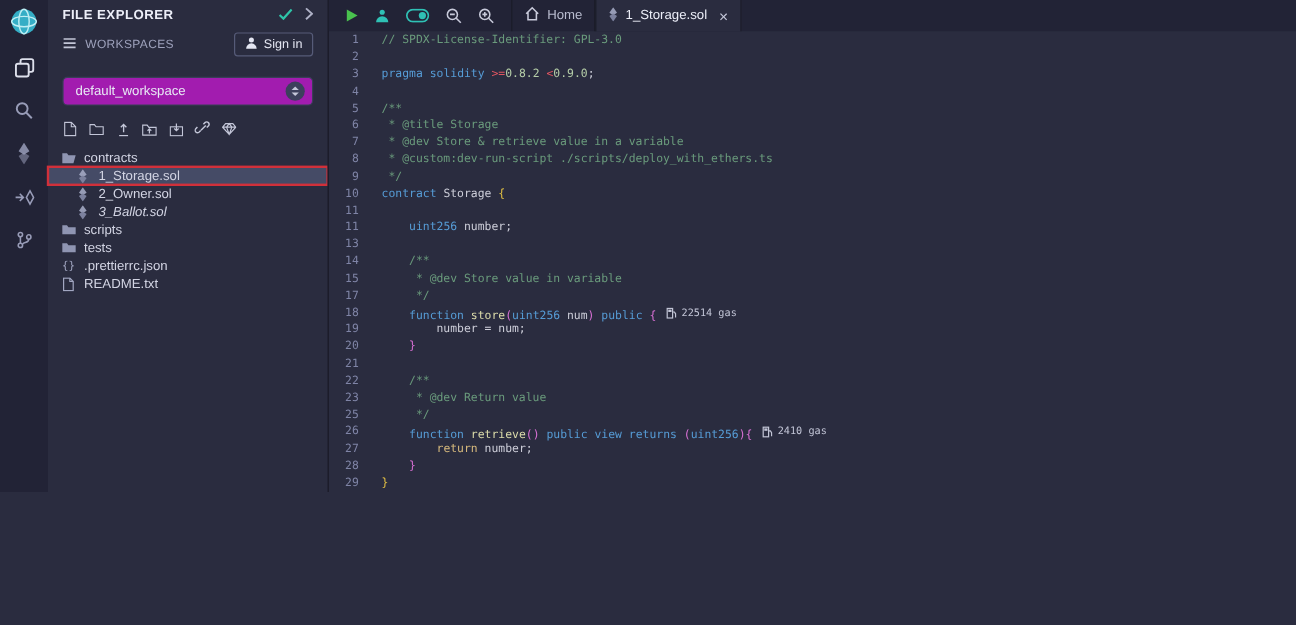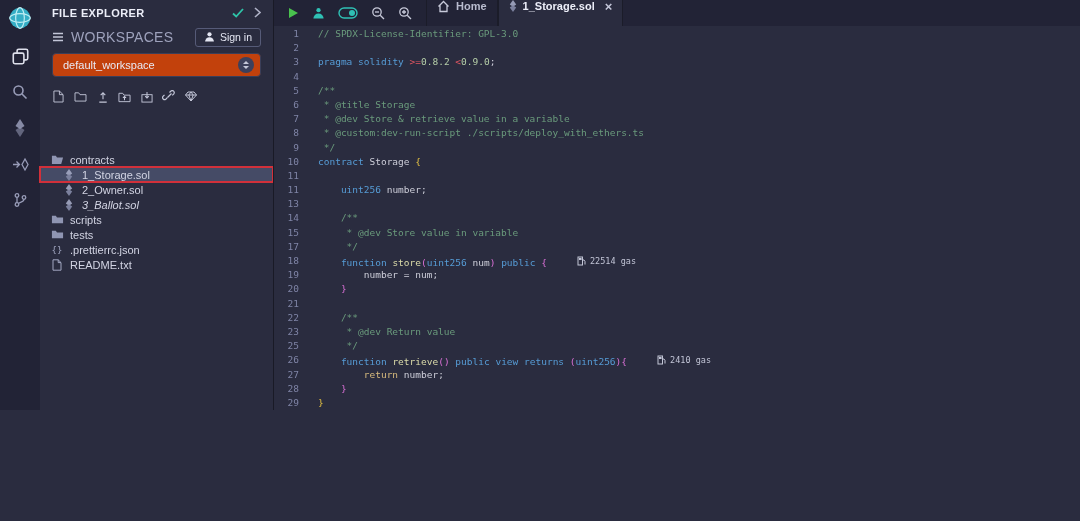--- a/index.html
+++ b/index.html
@@ -15,25 +15,25 @@
   .logo { width:26px; height:26px; margin-bottom:14px; cursor:pointer; }
   .act-ic { width:22px; height:22px; display:flex; align-items:center; justify-content:center;
             margin-bottom:14px; cursor:pointer; opacity:.95; }
 
   
   .file-panel { width:233px; background:#2a2c3f; flex:none; display:flex; flex-direction:column;
                 color:#c3c6d8; }
   .fp-header { height:26px; display:flex; align-items:center; padding:0 12px; gap:10px; }
   .fp-title { flex:1; color:#eceef8; font-size:11px; font-weight:bold; letter-spacing:.4px; }
   .fp-ws-row { height:22px; display:flex; align-items:center; padding:0 12px; gap:7px; }
-  .ws-label { flex:1; color:#9ea2bc; font-size:14px; letter-spacing:.3px; }
+  .ws-label { flex:1; color:#9ea2bc; font-size:10px; letter-spacing:.3px; }
   .signin-btn { display:flex; align-items:center; gap:5px; border:1px solid #565b78;
                 border-radius:3px; padding:2px 8px; color:#e4e6f2; font-size:10.5px;
                 background:transparent; cursor:pointer; }
-  .ws-select { margin:5px 12px 4px; height:24px; background:#c2410c; border:1px solid #3a3e58;
+  .ws-select { margin:16px 12px 4px; height:24px; background:#a21caf; border:1px solid #3a3e58;
                border-radius:4px; display:flex; align-items:center; padding:0 6px 0 10px;
                color:#e8eaf5; font-size:11px; cursor:pointer; }
   .ws-name { flex:1; }
   .stepper { width:16px; height:16px; border-radius:50%; background:#3c405c; display:flex;
              flex-direction:column; align-items:center; justify-content:center; gap:2px; }
   .tri-up { width:0; height:0; border-left:3px solid transparent; border-right:3px solid transparent;
             border-bottom:3px solid #c5c8da; }
   .tri-dn { width:0; height:0; border-left:3px solid transparent; border-right:3px solid transparent;
             border-top:3px solid #c5c8da; }
   .fp-toolbar { display:flex; align-items:center; gap:9px; padding:9px 12px 6px; }
@@ -48,41 +48,41 @@
   .json-glyph { font-family:"DejaVu Sans Mono", monospace; font-size:9px; color:#a2a7c2; }
 
   
   .main { flex:1; min-width:0; display:flex; flex-direction:column;
           border-left:1px solid #191a26; background:#2a2c3f; }
   .tab-bar { height:26px; background:#222336; display:flex; align-items:stretch;
              font-size:11px; color:#c5c8da; flex:none; }
   .tb-group { display:flex; align-items:center; gap:13px; padding:0 14px; }
   .tb-ic { display:flex; align-items:center; justify-content:center; cursor:pointer;
            background:none; border:none; }
-  .tab { display:flex; align-items:flex-start; gap:6px; padding:0 10px; color:#b9bccf;
-         border-left:1px solid #1b1c29; border-right:1px solid #1b1c29; cursor:pointer;font-weight:bold; }
+  .tab { display:flex; align-items:center; gap:6px; padding:0 10px; color:#b9bccf;
+         border-left:1px solid #1b1c29; border-right:1px solid #1b1c29; cursor:pointer; }
   .tab.active { background:#2a2c3f; color:#eceef8; }
   .tab-close { margin-left:4px; font-size:13px; line-height:1; color:#c5c8da; cursor:pointer; }
 
   
   .editor { flex:1; overflow:hidden; padding-top:1px; cursor:text;
             font-family:"DejaVu Sans Mono", monospace; font-size:9.5px; line-height:14.2px; }
   .code-line { display:flex; height:14.2px; white-space:pre; }
   .ln { width:44px; flex:none; text-align:right; padding-right:19px; color:#7f84a6; }
   .code-text { white-space:pre; }
   .tk-c { color:#6a9b7c; }   
   .tk-k { color:#569cd6; }   
   .tk-p { color:#cdced9; }   
   .tk-o { color:#e05561; }   
   .tk-n { color:#b5cea8; }   
   .tk-g { color:#e3c143; }   
   .tk-m { color:#da70d6; }   
   .tk-f { color:#dcdcaa; }   
   .tk-r { color:#d7ba7d; }   
-  .gas-badge { display:inline-flex; align-items:center; gap:4px; margin-left:30px;
+  .gas-badge { display:inline-flex; align-items:center; gap:4px; margin-left:8px;
                color:#c2c5d6; font-size:8.5px; }
 </style>
 </head>
 <body>
 
 <div class="app">
   <div class="top-row">
 
     <div class="activity">
       <div class="logo">
@@ -202,21 +202,21 @@
             </svg>
         </span>
         <span class="fp-tool">
           <svg width="12" height="11" viewBox="0 0 12 11" fill="none" stroke="#c3c6d8">
               <path d="M3 1 h6 l2.5 3 L6 10 L.5 4 Z M.5 4 h11 M6 10 L3.8 4 L6 1 L8.2 4 Z"></path>
             </svg>
         </span>
       </div>
 
       <div class="file-tree">
-          <div class="tree-row" style="padding-left: 10px; margin-top: 39px;">
+          <div class="tree-row" style="padding-left: 10px;">
             <span class="tree-ic">
               <svg width="13" height="11" viewBox="0 0 14 11">
                 <path d="M1 1.5 h4.2 l1.3 1.8 H13 l-2 7 H1 Z" fill="#8f95b2"></path>
               </svg>
             </span>
             <span class="tree-label">contracts</span>
           </div>
           <div class="tree-row selected annotated" style="padding-left: 22px;">
             <span class="tree-ic">
               <svg width="8" height="12" viewBox="0 0 8 12">

